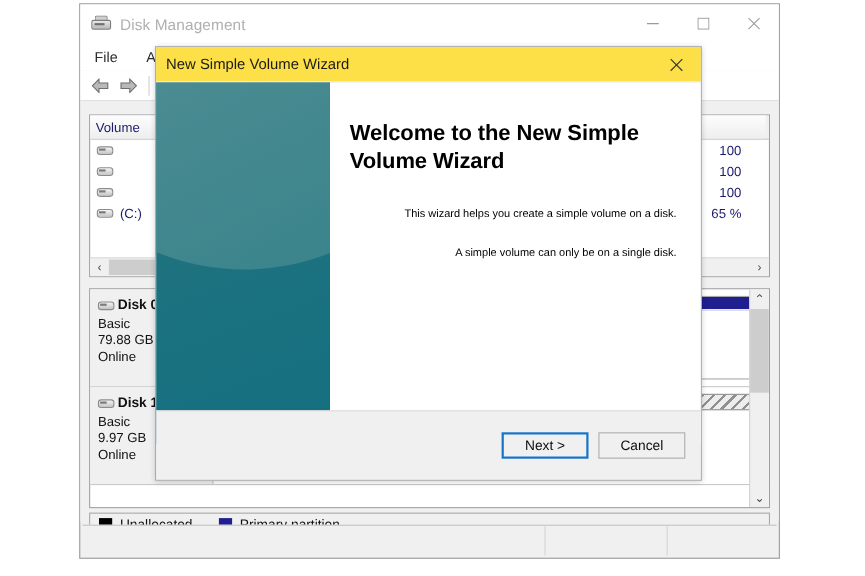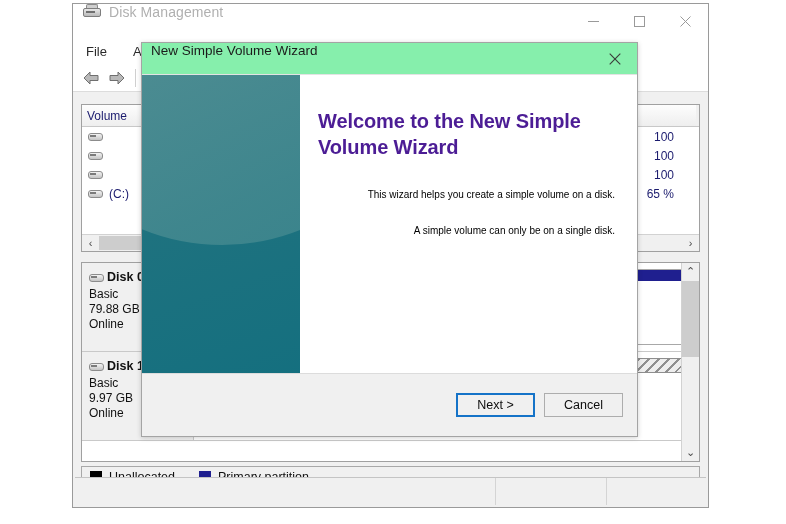--- a/index.html
+++ b/index.html
@@ -17,21 +17,21 @@
     left: 72px; top: 3px;
     width: 637px; height: 505px;
     background: #f0f0f0;
     border: 1px solid #9a9a9a;
     box-sizing: border-box;
   }
   .mmc-titlebar {
     position: relative;
     height: 35px;
     background: #ffffff;
-    display: flex; align-items: flex-start;
+    display: flex; align-items: center;
   }
   .mmc-app-icon {
     margin-left: 10px; margin-right: 8px;
     width: 18px; height: 16px;
     position: relative;
   }
   .mmc-app-icon .drive-body {
     position: absolute; left: 0; top: 4px;
     width: 18px; height: 9px;
     background: linear-gradient(#e9e9e9, #b9b9b9);
@@ -192,22 +192,22 @@
   .wizard {
     position: absolute;
     left: 141px; top: 42px;
     width: 497px; height: 395px;
     background: #f0f0f0;
     border: 1px solid #a4a4a4;
     box-shadow: 0 1px 5px rgba(0,0,0,.18);
     box-sizing: border-box;
   }
   .wiz-titlebar {
-    height: 31px; background: #86efac;
-    display: flex; align-items: flex-start;
+    height: 31px; background: #fde047;
+    display: flex; align-items: center;
     position: relative;
   }
   .wiz-title-text { margin-left: 9px; font-size: 13.5px; color: #1b1b1b; }
   .wiz-close {
     position: absolute; right: 0; top: 0;
     width: 44px; height: 31px;
     display: flex; align-items: center; justify-content: center;
     color: #3a3a3a;
   }
   .wiz-content {
@@ -227,21 +227,21 @@
     left: -130px; top: -250px;
     width: 420px; height: 420px;
     border-radius: 50%;
     background: linear-gradient(150deg, #5d9499 0%, #3d868d 100%);
     opacity: .85;
   }
   .wiz-text {
     flex: 1; padding: 33px 22px 0 18px; box-sizing: border-box;
   }
   .wiz-heading {
-    font-size: 20px; font-weight: bold; color: #4c1d95;
+    font-size: 20px; font-weight: bold; color: #000000;
     line-height: 26px; margin-bottom: 26px; letter-spacing: -0.1px;
   }
   .wiz-para { font-size: 10px; color: #000000; margin-bottom: 19px; line-height: 17px; text-align: right; }
   .wiz-footer {
     position: absolute; left: 0; bottom: 0;
     width: 495px; height: 63px;
     background: #f0f0f0;
     border-top: 1px solid #dcdcdc;
     display: flex; align-items: center; justify-content: flex-end;
     padding-right: 14px; gap: 9px; box-sizing: border-box;

